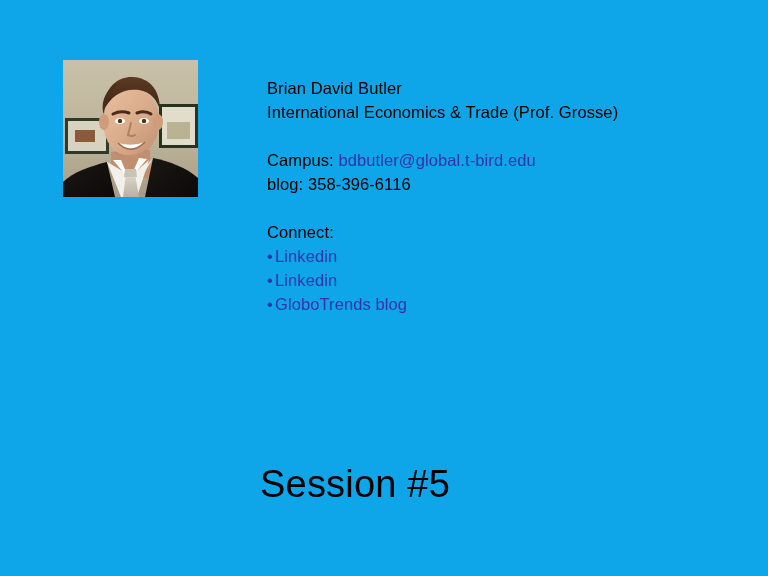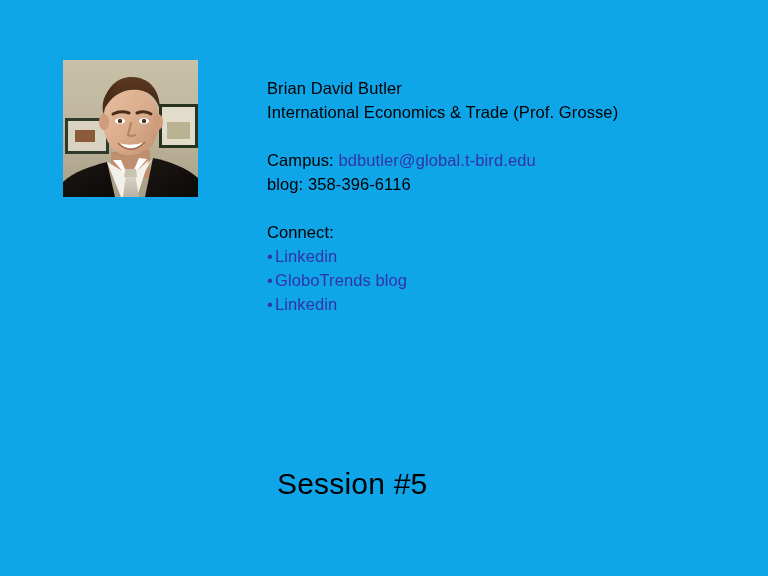--- a/index.html
+++ b/index.html
@@ -67,23 +67,23 @@
   .bullet-dot {
     display: inline-block;
     width: 8px;
     color: #3333a8;
     font-size: 16.5px;
   }
 
   
   .title {
     position: absolute;
-    left: 277px;
+    left: 260px;
     top: 458px;
-    font-size: 30px;
+    font-size: 38px;
     line-height: 52px;
     color: #000000;
     white-space: nowrap;
     letter-spacing: 0.2px;
   }
 </style>
 </head>
 <body>
 
 <div class="slide">
@@ -181,22 +181,22 @@
     </div>
 
     <div class="spacer"></div>
 
     <div class="line">Connect:</div>
 
     <div class="bullet-line">
       <span class="bullet-dot">•</span><span>Linkedin</span>
     </div>
     <div class="bullet-line">
+      <span class="bullet-dot">•</span><span>Linkedin</span>
+    </div>
+    <div class="bullet-line">
       <span class="bullet-dot">•</span><span>GloboTrends blog</span>
     </div>
-    <div class="bullet-line">
-      <span class="bullet-dot">•</span><span>Linkedin</span>
-    </div>
   </div>
 
   <div class="title">Session #5</div>
 
 </div>
 
 </body></html>

